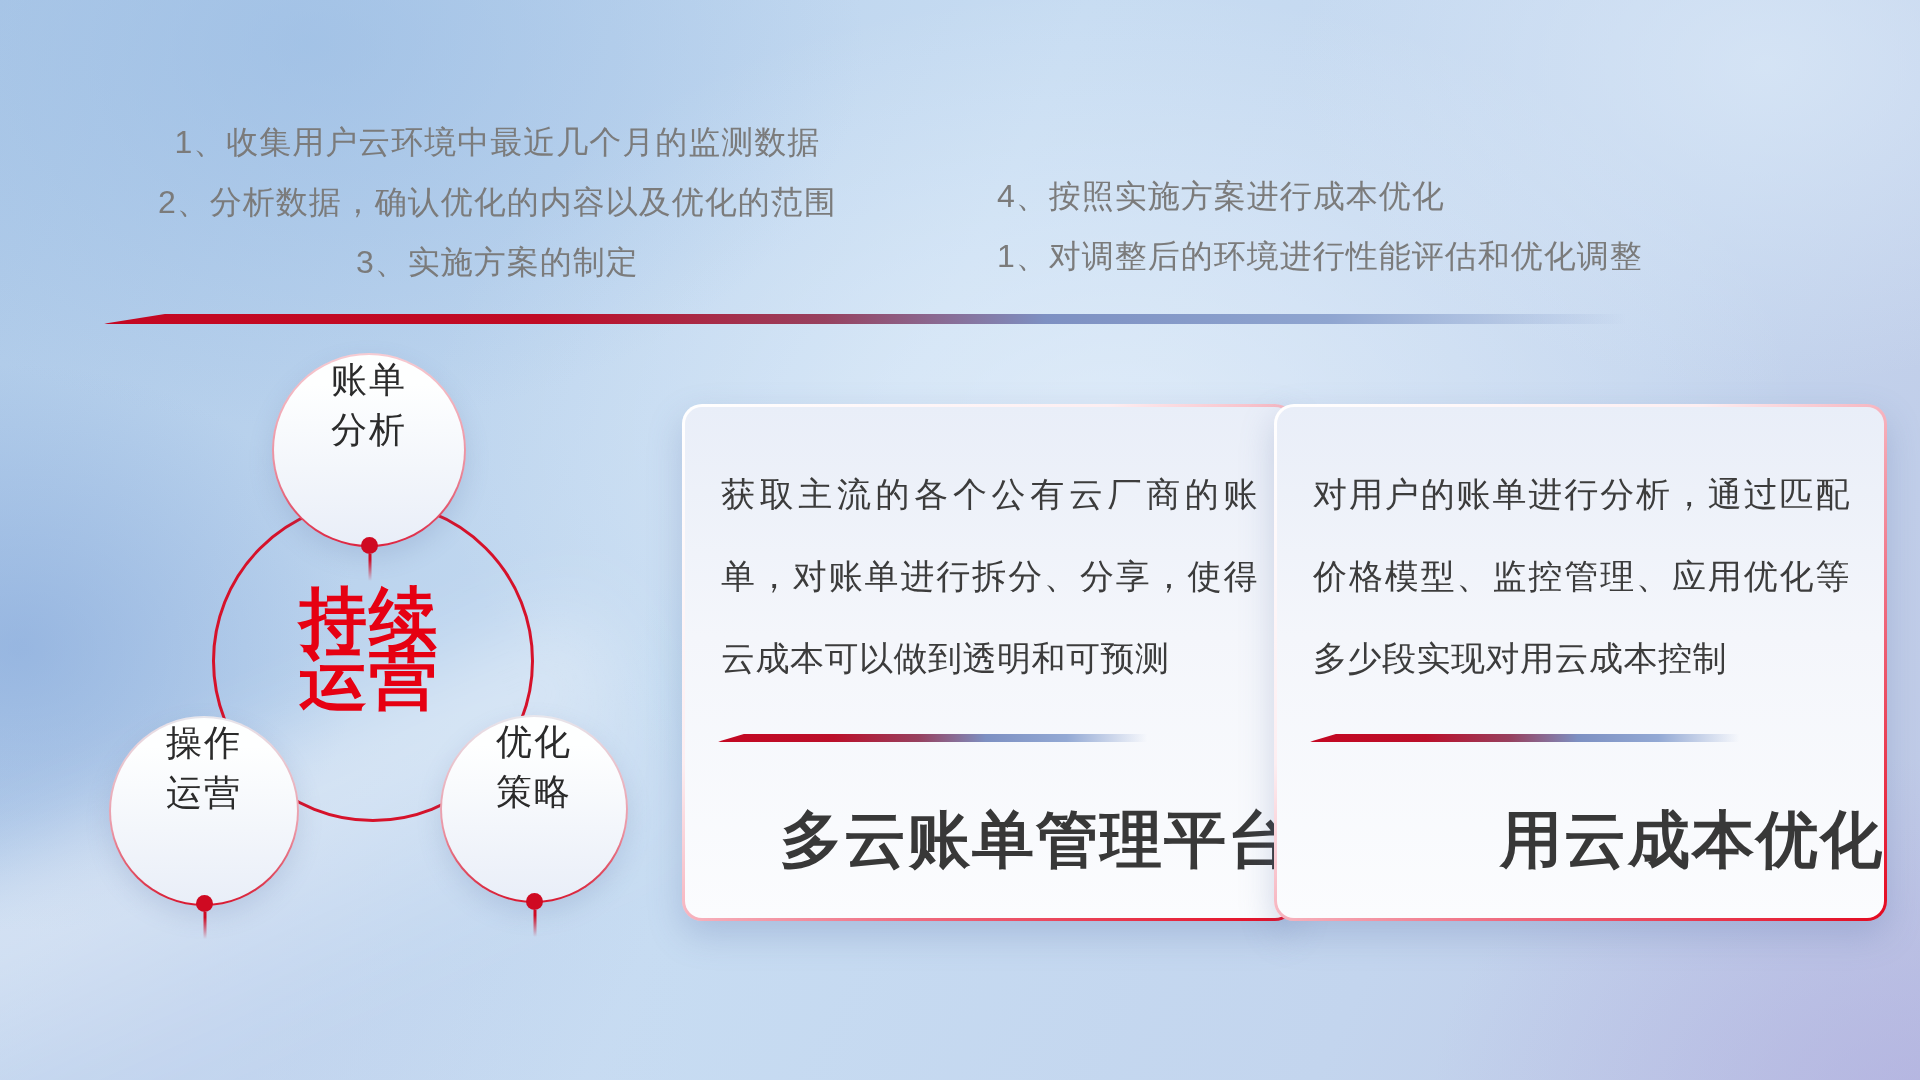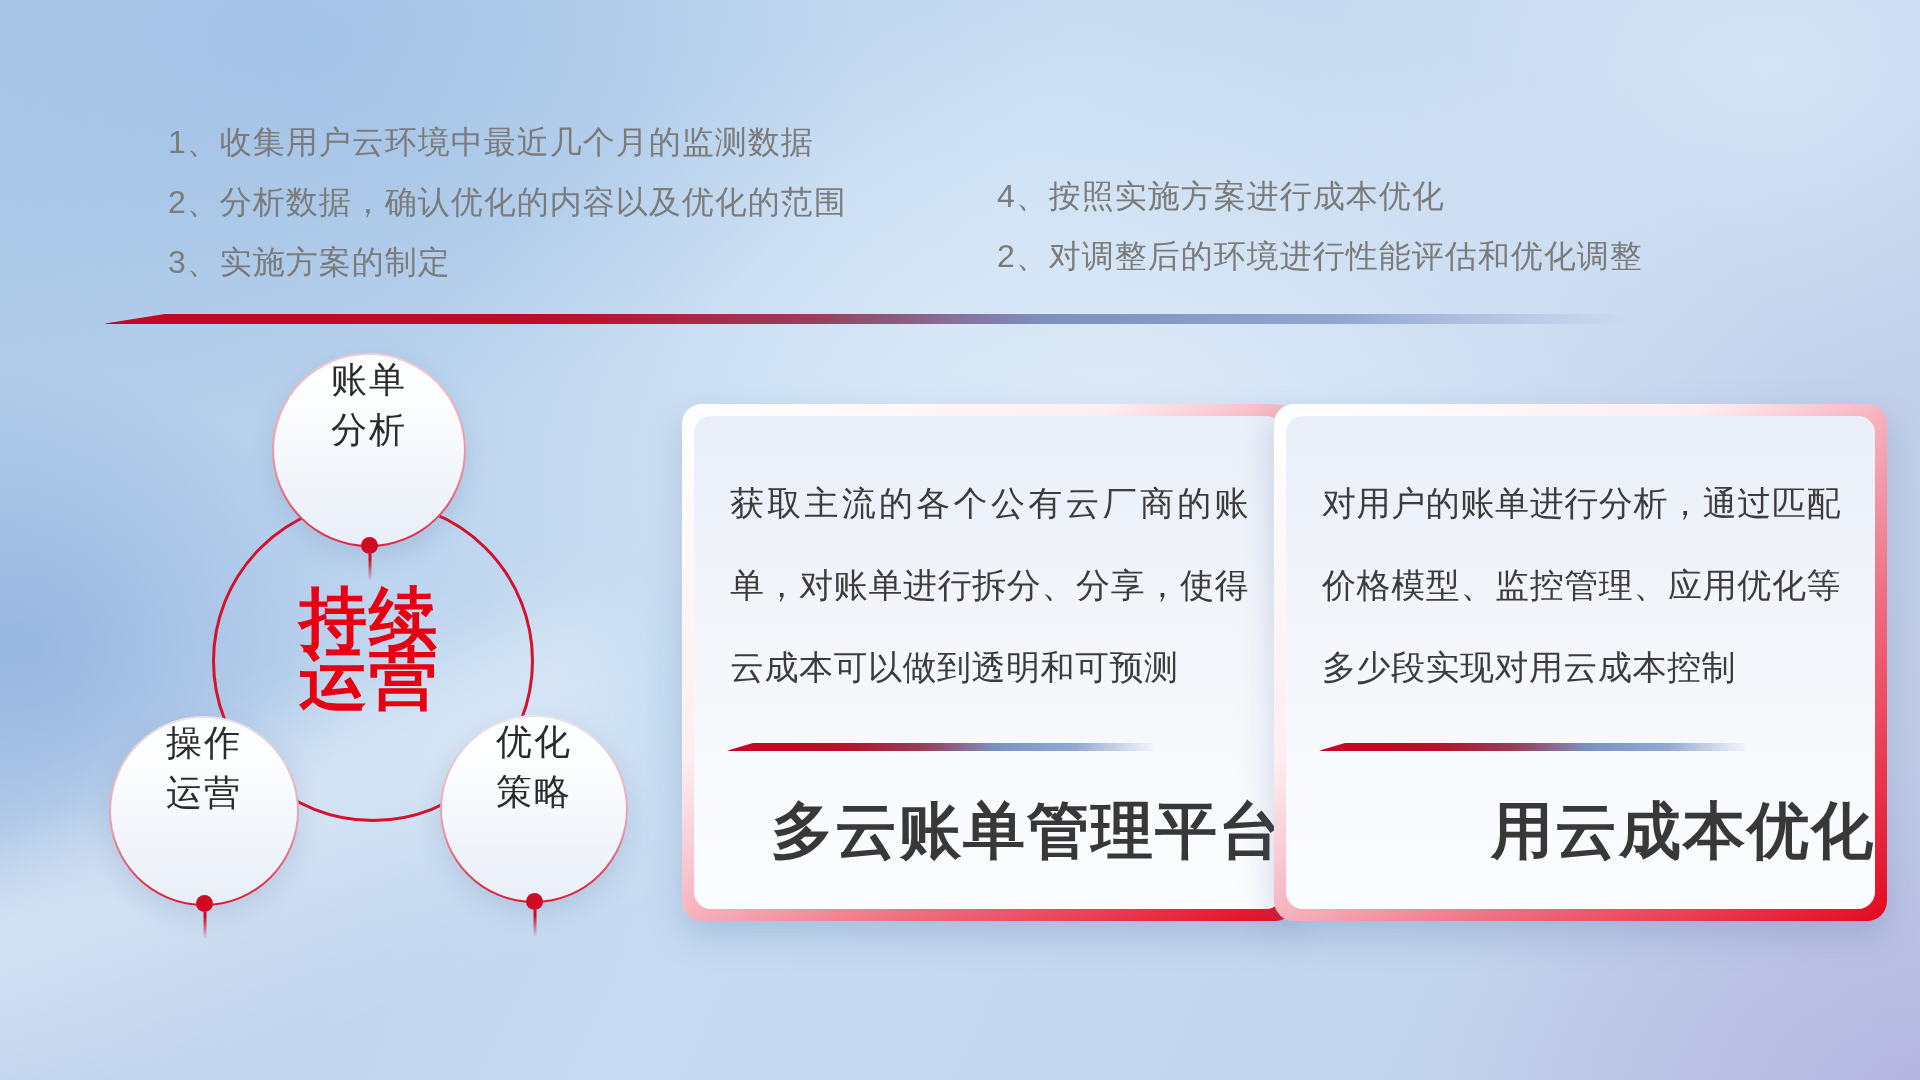--- a/index.html
+++ b/index.html
@@ -21,21 +21,21 @@
       linear-gradient(115deg,#adc9e8 0%,#c7dcf2 45%,#c3d5ee 75%,#bfc8e5 100%);
   }
   .slide::before{ 
     content:"";position:absolute;left:-220px;bottom:40px;width:900px;height:260px;
     background:linear-gradient(rgba(255,255,255,.45),rgba(255,255,255,0));
     transform:rotate(-24deg);filter:blur(40px);
   }
   
   .steps{position:absolute;color:#7b7b7b;font-size:32px;letter-spacing:1px;}
   .steps .step{position:relative;height:60px;line-height:40px;white-space:nowrap;}
-  .steps-left{left:168px;top:122px;}
+  .steps-left{left:158px;top:122px;text-align:center;}
   .steps-right{left:997px;top:155px;margin-top:21px;}
   
   .main-divider{
     position:absolute;left:102px;top:314px;width:1572px;height:10px;
     background:linear-gradient(90deg,#c40722 0%,#c00b26 28%,#97415f 46%,#7d90c2 60%,#8fa5d0 78%,rgba(150,170,215,0) 97%);
     clip-path:polygon(0 100%,4% 0,100% 0,100% 100%);
     border-radius:5px;
   }
   
   .ring{
@@ -68,21 +68,21 @@
   .dot::after{
     content:"";position:absolute;top:100%;left:50%;transform:translateX(-50%);
     width:3px;height:27px;
     background:linear-gradient(#cf0a22 20%,rgba(207,10,34,0));
   }
   .dot-top{left:361px;top:537px;}
   .dot-bl{left:196px;top:895px;}
   .dot-br{left:526px;top:893px;}
   
   .card{
-    position:absolute;top:404px;width:613px;height:517px;border-radius:20px;padding:12px;
+    position:absolute;top:404px;width:613px;height:517px;border-radius:20px;padding:3px;
     background:linear-gradient(140deg,#ffffff 0%,#fdeef1 35%,#ef6e82 68%,#e30920 100%);
     box-shadow:0 14px 34px rgba(95,115,170,.28);
     box-sizing:border-box;
     text-decoration:underline;
   }
   .card-1{left:682px;}
   .card-2{left:1274px;}
   .card-inner{
     position:relative;width:100%;height:100%;border-radius:17px;
     background:linear-gradient(180deg,#e9eef8 0%,#f4f6fb 45%,#fbfcfe 100%);
@@ -109,21 +109,21 @@
 
 <div class="slide">
 
   <div class="steps steps-left">
     <div class="step">1、收集用户云环境中最近几个月的监测数据</div>
     <div class="step">2、分析数据，确认优化的内容以及优化的范围</div>
     <div class="step">3、实施方案的制定</div>
   </div>
   <div class="steps steps-right">
     <div class="step">4、按照实施方案进行成本优化</div>
-    <div class="step">2、对调整后的环境进行性能评估和优化调整</div>
+    <div class="step">1、对调整后的环境进行性能评估和优化调整</div>
   </div>
 
   <div class="main-divider"></div>
 
   <div>
     <div class="ring"></div>
 
     <div class="center-label">
       <div>持续</div>
       <div>运营</div>

